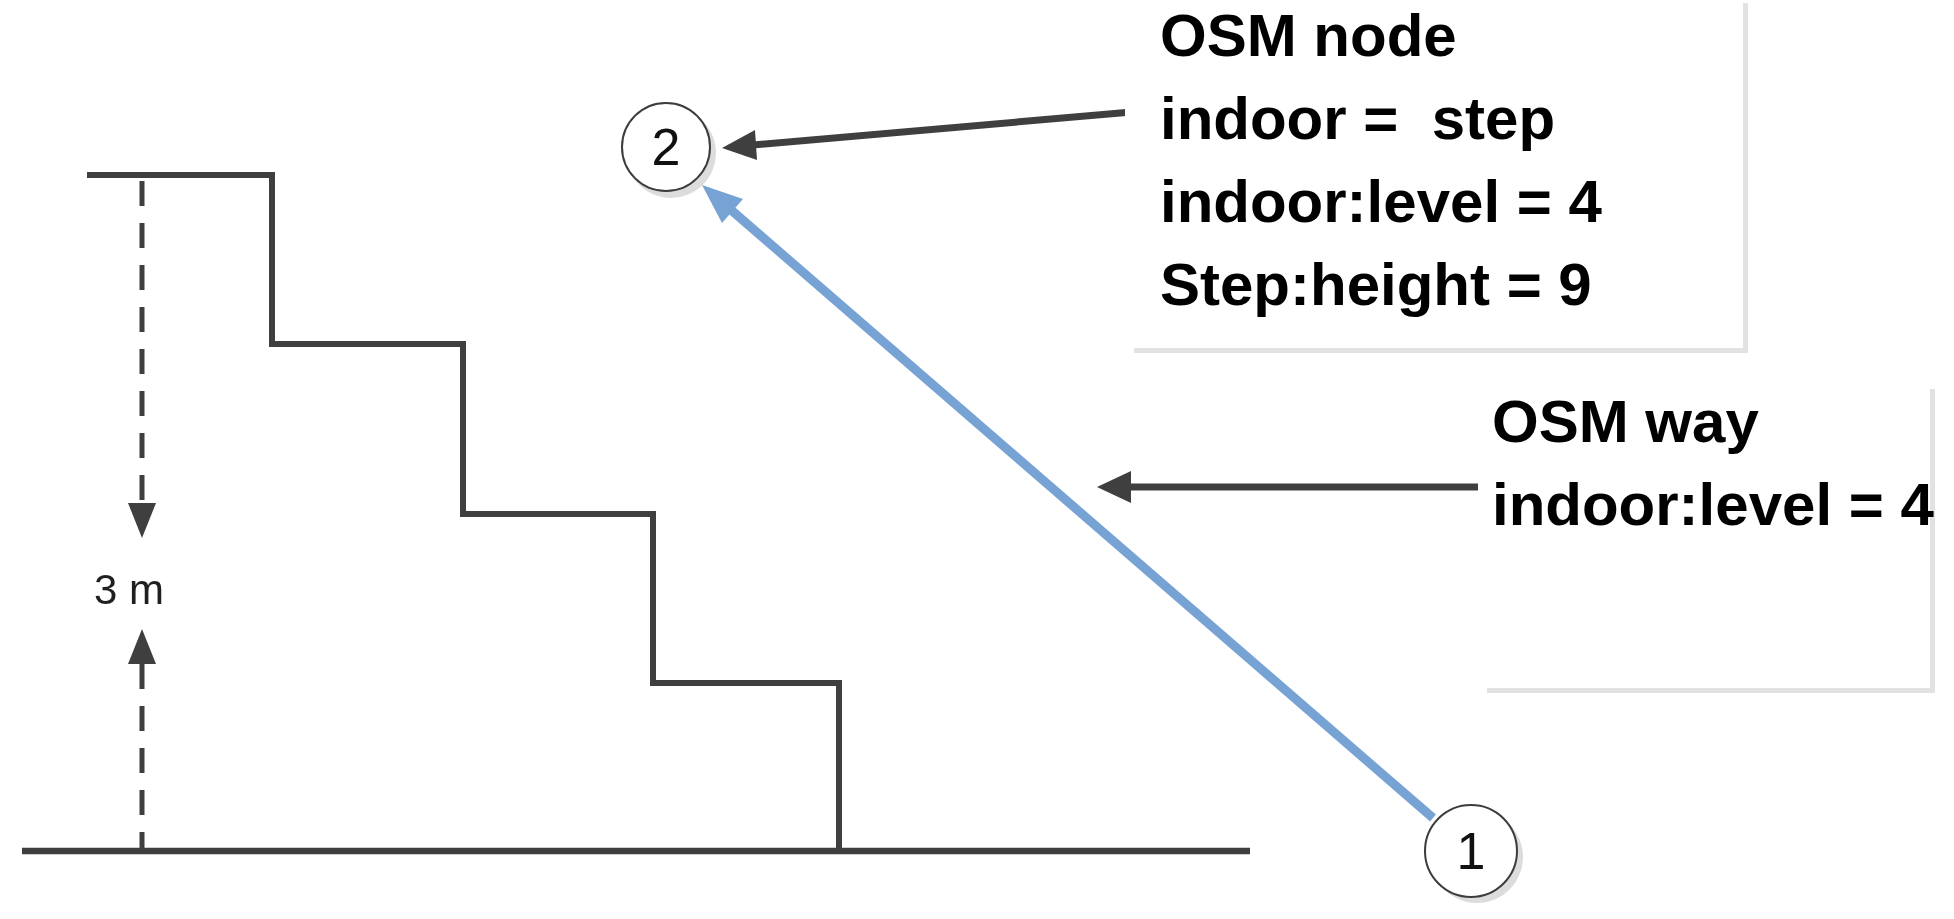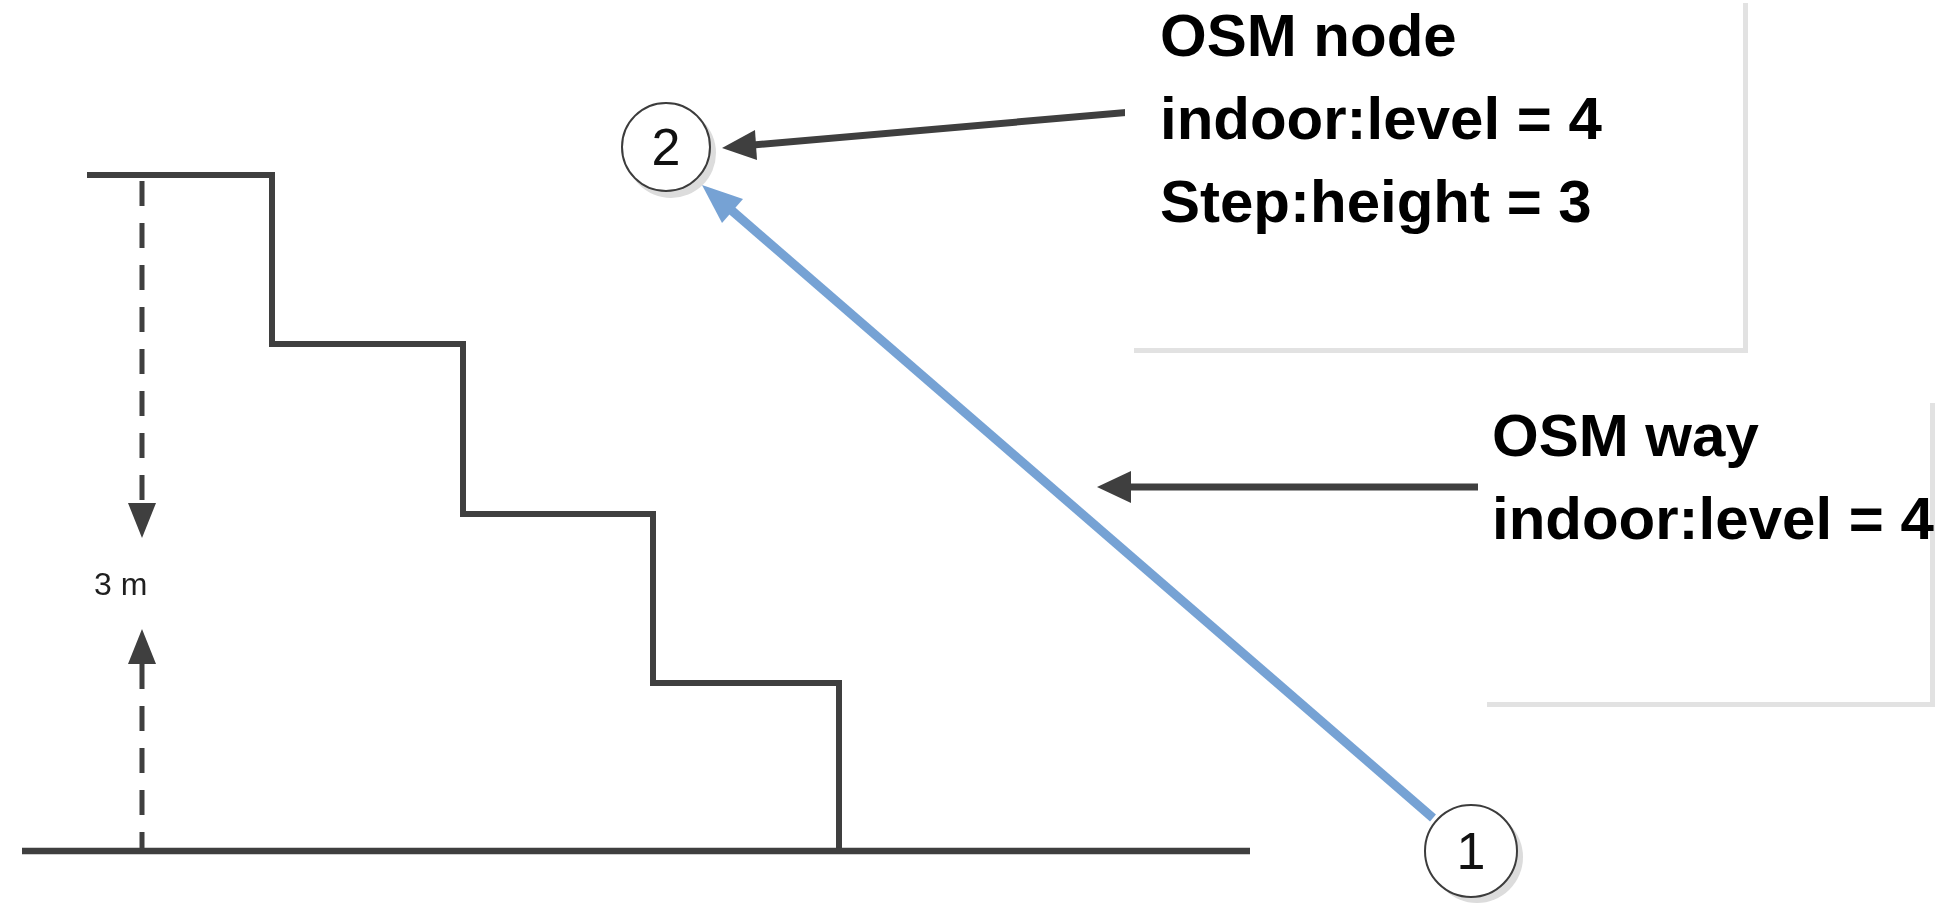--- a/index.html
+++ b/index.html
@@ -2,22 +2,22 @@
 <html><head>
 <meta charset="utf-8">
 <style>
   html,body{margin:0;padding:0;background:#fff;}
   .stage{position:relative;width:1954px;height:919px;background:#ffffff;overflow:hidden;
          font-family:"Liberation Sans",sans-serif;}
   .stage svg{position:absolute;left:0;top:0;}
   .tagbox{position:absolute;background:#ffffff;box-shadow:7px 7px 0 -2px #e2e2e2;}
   .tagline{font-weight:700;font-size:60px;line-height:83px;color:#000;white-space:pre;}
   .tagbox1{left:1125px;top:-6px;width:618px;height:354px;padding-left:35px;box-sizing:border-box;}
-  .tagbox2{left:1478px;top:394px;width:452px;height:308px;padding-left:14px;box-sizing:border-box;}
-  .dim-label{position:absolute;left:94px;top:566px;font-size:32px;font-weight:400;color:#1f1f1f;white-space:pre;}
+  .tagbox2{left:1478px;top:380px;width:452px;height:308px;padding-left:14px;box-sizing:border-box;}
+  .dim-label{position:absolute;left:94px;top:566px;font-size:42px;font-weight:400;color:#1f1f1f;white-space:pre;}
   .node-num{position:absolute;width:80px;height:80px;line-height:80px;text-align:center;
             font-size:52px;color:#111;}
   .num2{left:626px;top:107px;}
   .num1{left:1431px;top:811px;}
 </style>
 </head>
 <body>
 
 <div class="stage">
 
@@ -60,22 +60,23 @@
     </g>
   </svg>
 
   <div class="dim-label">3 m</div>
 
   <div class="node-num num2">2</div>
   <div class="node-num num1">1</div>
 
   <div class="tagbox tagbox1">
     <div class="tagline">OSM node</div>
+    <div class="tagline">indoor =  step</div>
     <div class="tagline">indoor:level = 4</div>
-    <div class="tagline">Step:height = 3</div>
+    <div class="tagline">Step:height = 9</div>
   </div>
 
   <div class="tagbox tagbox2">
     <div class="tagline">OSM way</div>
     <div class="tagline">indoor:level = 4</div>
   </div>
 
 </div>
 
 </body></html>

